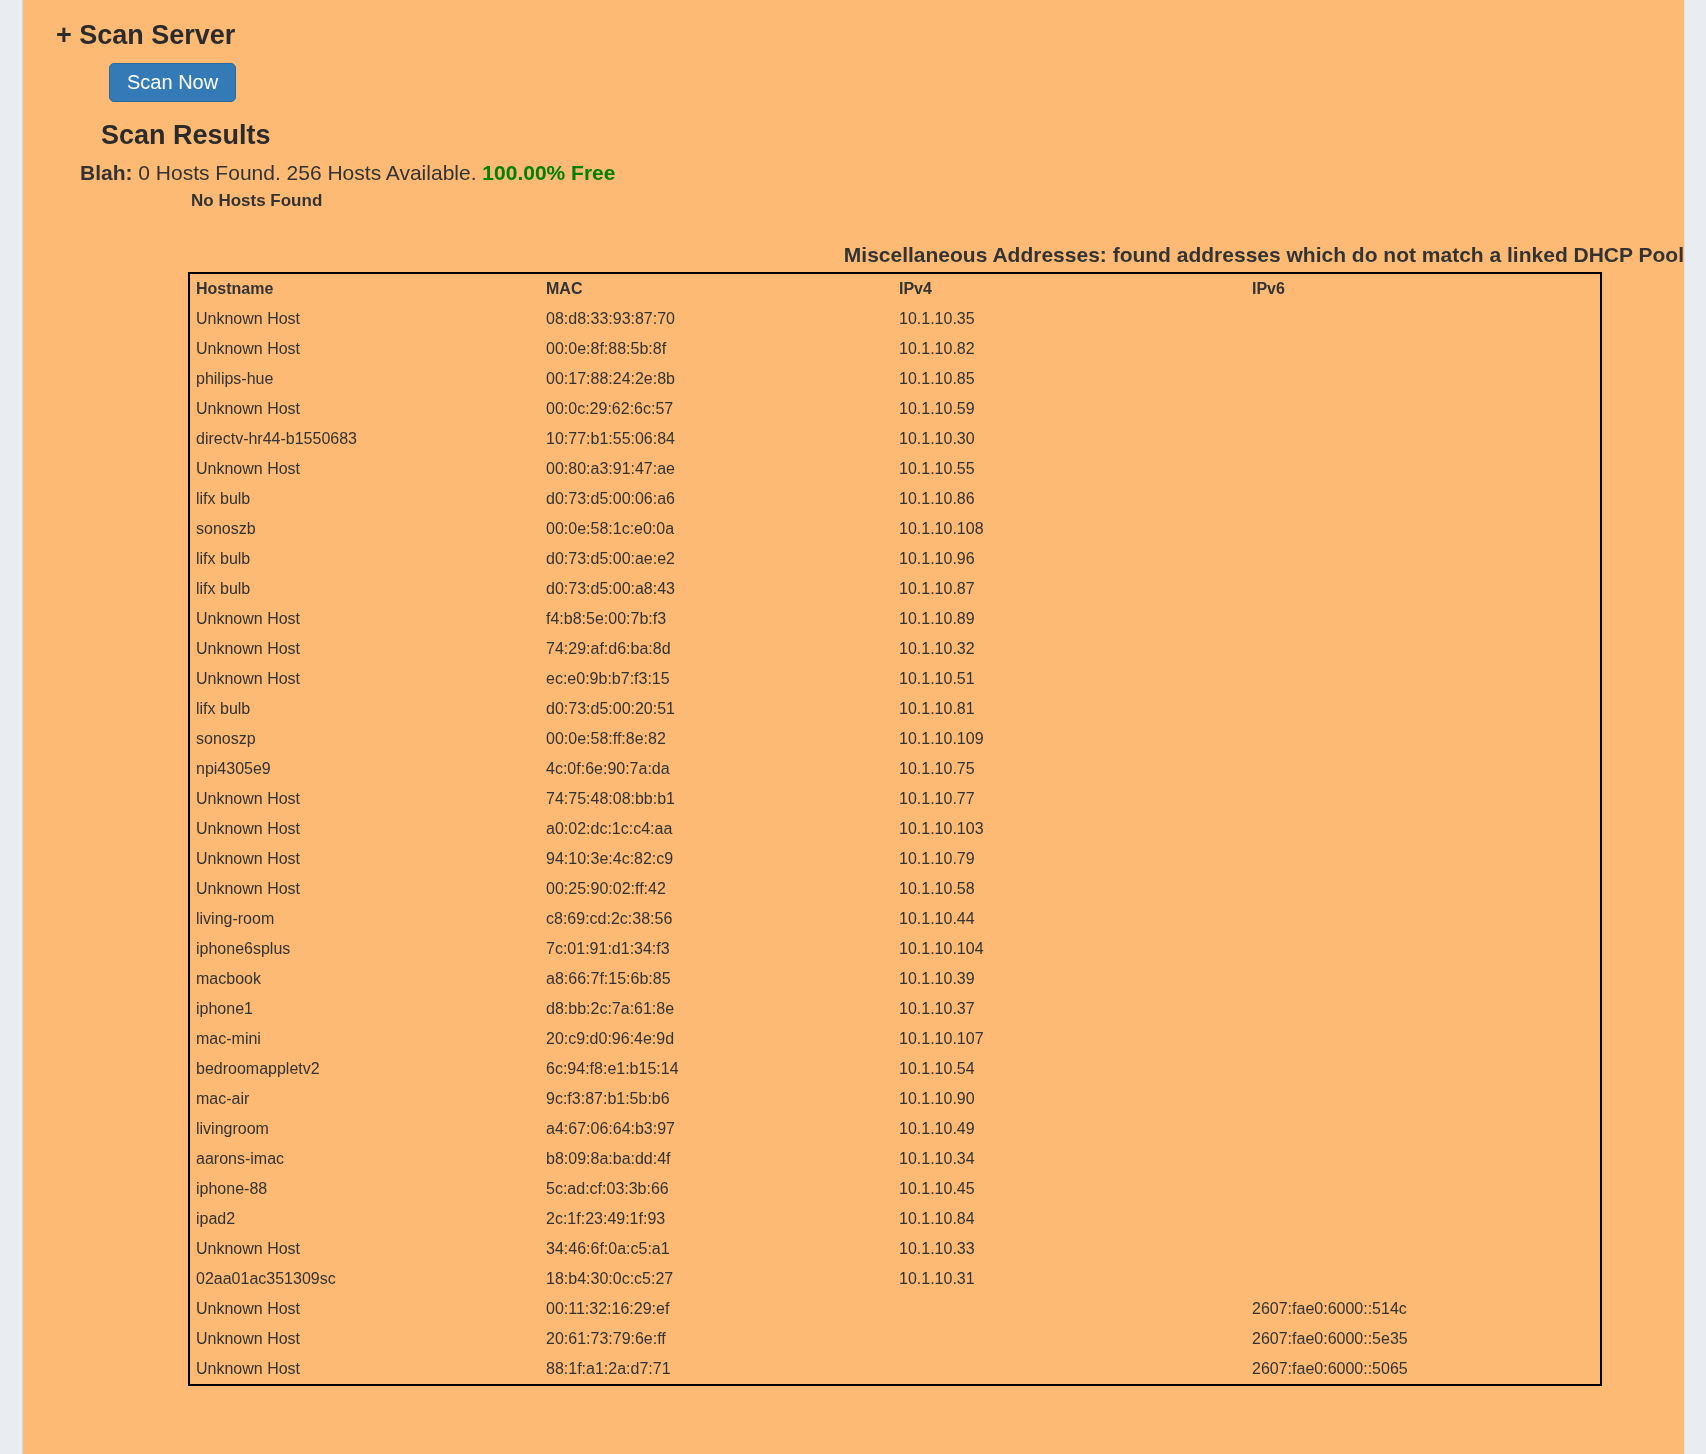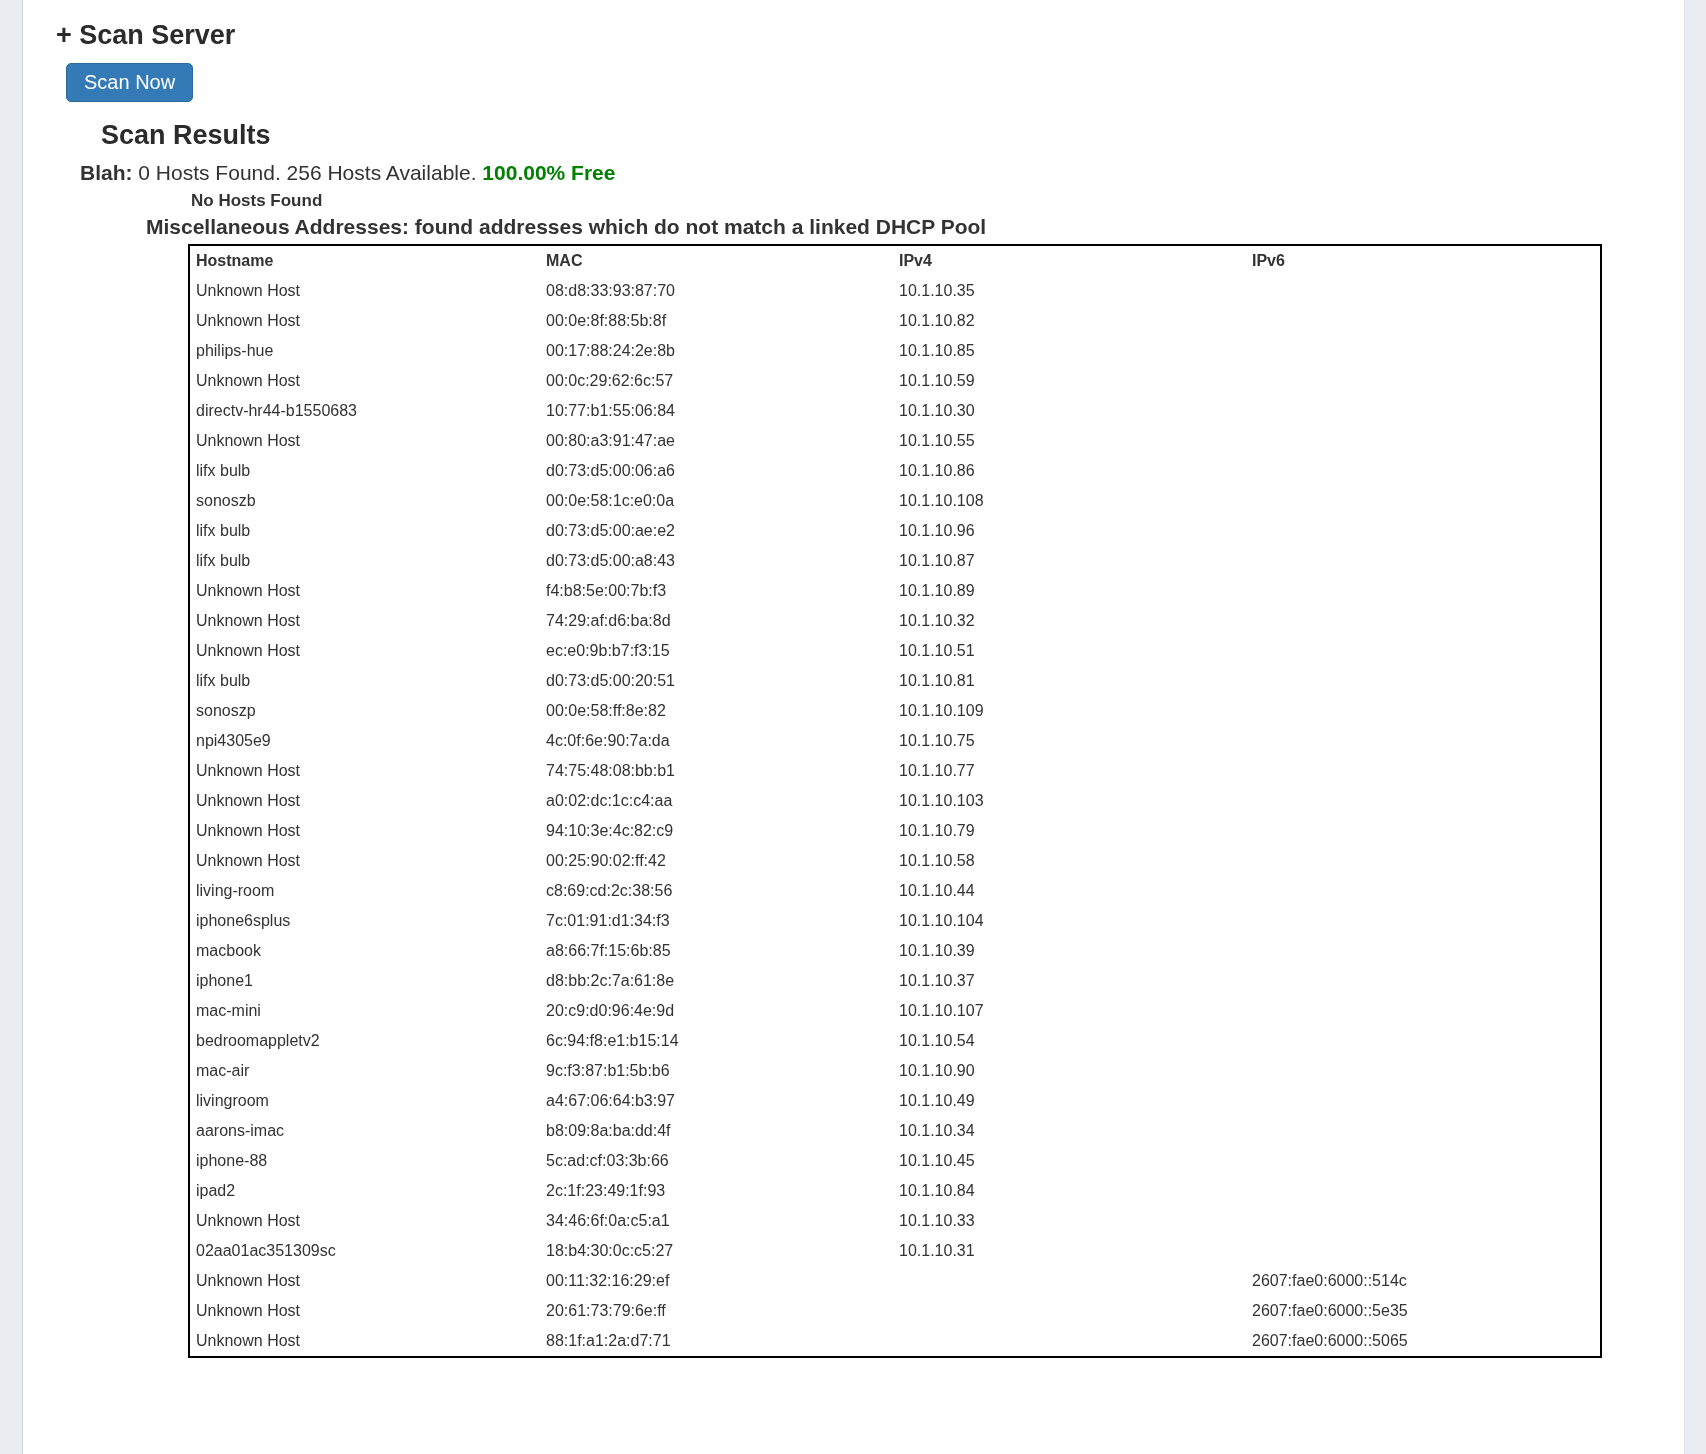--- a/index.html
+++ b/index.html
@@ -8,32 +8,32 @@
     background: #e9edf1;
     font-family: "Liberation Sans", sans-serif;
     color: #333333;
   }
   .page {
     position: absolute;
     left: 22px;
     top: 0;
     width: 1663px;
     height: 1454px;
-    background: #ffffff;
+    background: #fdba74;
     border-left: 1px solid #d2d6da;
     border-right: 1px solid #dfe3e6;
     overflow: hidden;
   }
   .section-title {
     font-size: 27px;
     font-weight: bold;
     color: #2b2b2b;
     margin: 20px 0 12px 33px;
   }
-  .btn-row { margin-left: 43px; }
+  .btn-row { margin-left: 86px; }
   .btn-primary {
     display: inline-block;
     background: #337ab7;
     border: 1px solid #2c699d;
     border-radius: 5px;
     color: #ffffff;
     font-family: "Liberation Sans", sans-serif;
     font-size: 20px;
     padding: 7px 17px;
     cursor: pointer;
@@ -53,21 +53,22 @@
   .summary-free { font-weight: bold; color: #008000; }
   .no-hosts {
     font-size: 17px;
     line-height: 28px;
     font-weight: bold;
     margin-left: 168px;
   }
   .misc-heading {
     font-size: 21px;
     font-weight: bold;
-    margin: 0 0 5px 123px;
+    margin: 28px 0 5px 123px;
+    text-align: right;
   }
   table.scan-table {
     margin-left: 165px;
     width: 1414px;
     border-collapse: collapse;
     border: 2px solid #000000;
     table-layout: fixed;
     font-size: 16px;
   }
   table.scan-table th, table.scan-table td {

